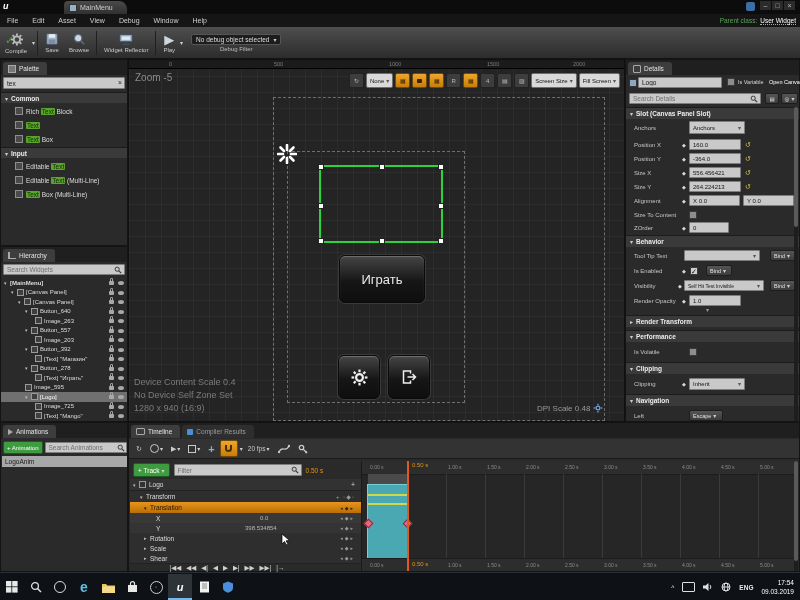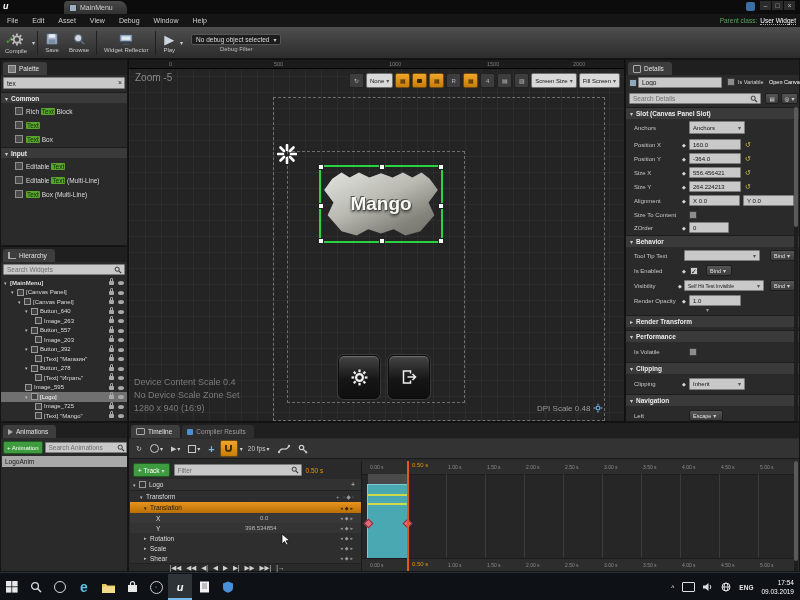--- a/index.html
+++ b/index.html
@@ -419,35 +419,33 @@
         <line x1="1" y1="10" x2="6" y2="10"></line>
           <line x1="14" y1="10" x2="19" y2="10"></line>
         <line x1="3.5" y1="3.5" x2="7" y2="7"></line>
           <line x1="13" y1="13" x2="16.5" y2="16.5"></line>
         <line x1="3.5" y1="16.5" x2="7" y2="13"></line>
           <line x1="13" y1="7" x2="16.5" y2="3.5"></line>
       </g>
     </svg>
 
     <div class="abs" style="left:190px;top:105px;width:124px;height:78px;border:2px solid #2bd23e;box-sizing:border-box;">
-      <div style="position:absolute;left:2px;top:2px;right:2px;bottom:2px;background:linear-gradient(155deg,#e8e8e4,#b9b9b2 45%,#83837c 75%,#6e6e66);
-                  clip-path:polygon(8% 14%,16% 5%,23% 12%,31% 5%,40% 12%,50% 6%,60% 12%,69% 5%,77% 12%,85% 5%,92% 14%,99% 30%,91% 48%,96% 66%,84% 89%,71% 95%,61% 86%,50% 92%,39% 86%,29% 95%,16% 89%,4% 66%,9% 48%,1% 30%);
-                  display:flex;align-items:center;justify-content:center;">
-        <span style="font-size:19px;font-weight:bold;color:#f8f8f5;text-shadow:1px 1px 0 #4a4a44,-1px -1px 0 #55554e,0 2px 3px #333;">Mango</span>
-      </div>
       <span class="handle" style="left:-3px;top:-3px;"></span>
       <span class="handle" style="left:58px;top:-3px;"></span>
       <span class="handle" style="right:-3px;top:-3px;"></span>
       <span class="handle" style="left:-3px;top:36px;"></span>
       <span class="handle" style="right:-3px;top:36px;"></span>
       <span class="handle" style="left:-3px;bottom:-3px;"></span>
       <span class="handle" style="left:58px;bottom:-3px;"></span>
       <span class="handle" style="right:-3px;bottom:-3px;"></span>
     </div>
 
+    <div class="abs gamebtn" style="left:210px;top:195px;width:84px;height:46px;font-size:13px;">
+      <span>Играть</span>
+    </div>
 
 
     <div class="abs gamebtn" style="left:209px;top:295px;width:40px;height:42px;">
       <svg width="17" height="17" viewBox="0 0 16 16">
           <circle cx="8" cy="8" r="3.2" fill="none" stroke="#f0f0f0" stroke-width="2.1"></circle>
           <g stroke="#f0f0f0" stroke-width="2.1">
             <line x1="8" y1="0.5" x2="8" y2="3"></line>
             <line x1="8" y1="13" x2="8" y2="15.5"></line>
             <line x1="0.5" y1="8" x2="3" y2="8"></line>
             <line x1="13" y1="8" x2="15.5" y2="8"></line>
@@ -460,21 +458,21 @@
     </div>
     <div class="abs gamebtn" style="left:259px;top:295px;width:40px;height:42px;">
       <svg width="16" height="16" viewBox="0 0 16 16">
           <path d="M9.5 4.5V2H2.5v12h7v-2.5" fill="none" stroke="#f0f0f0" stroke-width="1.5"></path>
           <path d="M6.5 8h8M11.5 5l3 3-3 3" fill="none" stroke="#f0f0f0" stroke-width="1.5"></path>
         </svg>
     </div>
 
     <div class="abs" style="left:5px;top:316px;font-size:9px;color:#7b7b7b;line-height:13px;">
       <div>Device Content Scale 0.4</div>
-      <div>No Device Scale Zone Set</div>
+      <div>No Device Self Zone Set</div>
       <div>1280 x 940 (16:9)</div>
     </div>
     <div class="abs flex" style="left:408px;top:343px;gap:3px;">
       <span style="font-size:8px;color:#9a9a9a;">DPI Scale 0.48</span>
       <svg width="10" height="10" viewBox="0 0 16 16">
           <circle cx="8" cy="8" r="3" fill="none" stroke="#6fa8dc" stroke-width="2"></circle>
           <g stroke="#6fa8dc" stroke-width="2">
             <line x1="8" y1="1" x2="8" y2="3.4"></line>
             <line x1="8" y1="12.6" x2="8" y2="15"></line>
             <line x1="1" y1="8" x2="3.4" y2="8"></line>

